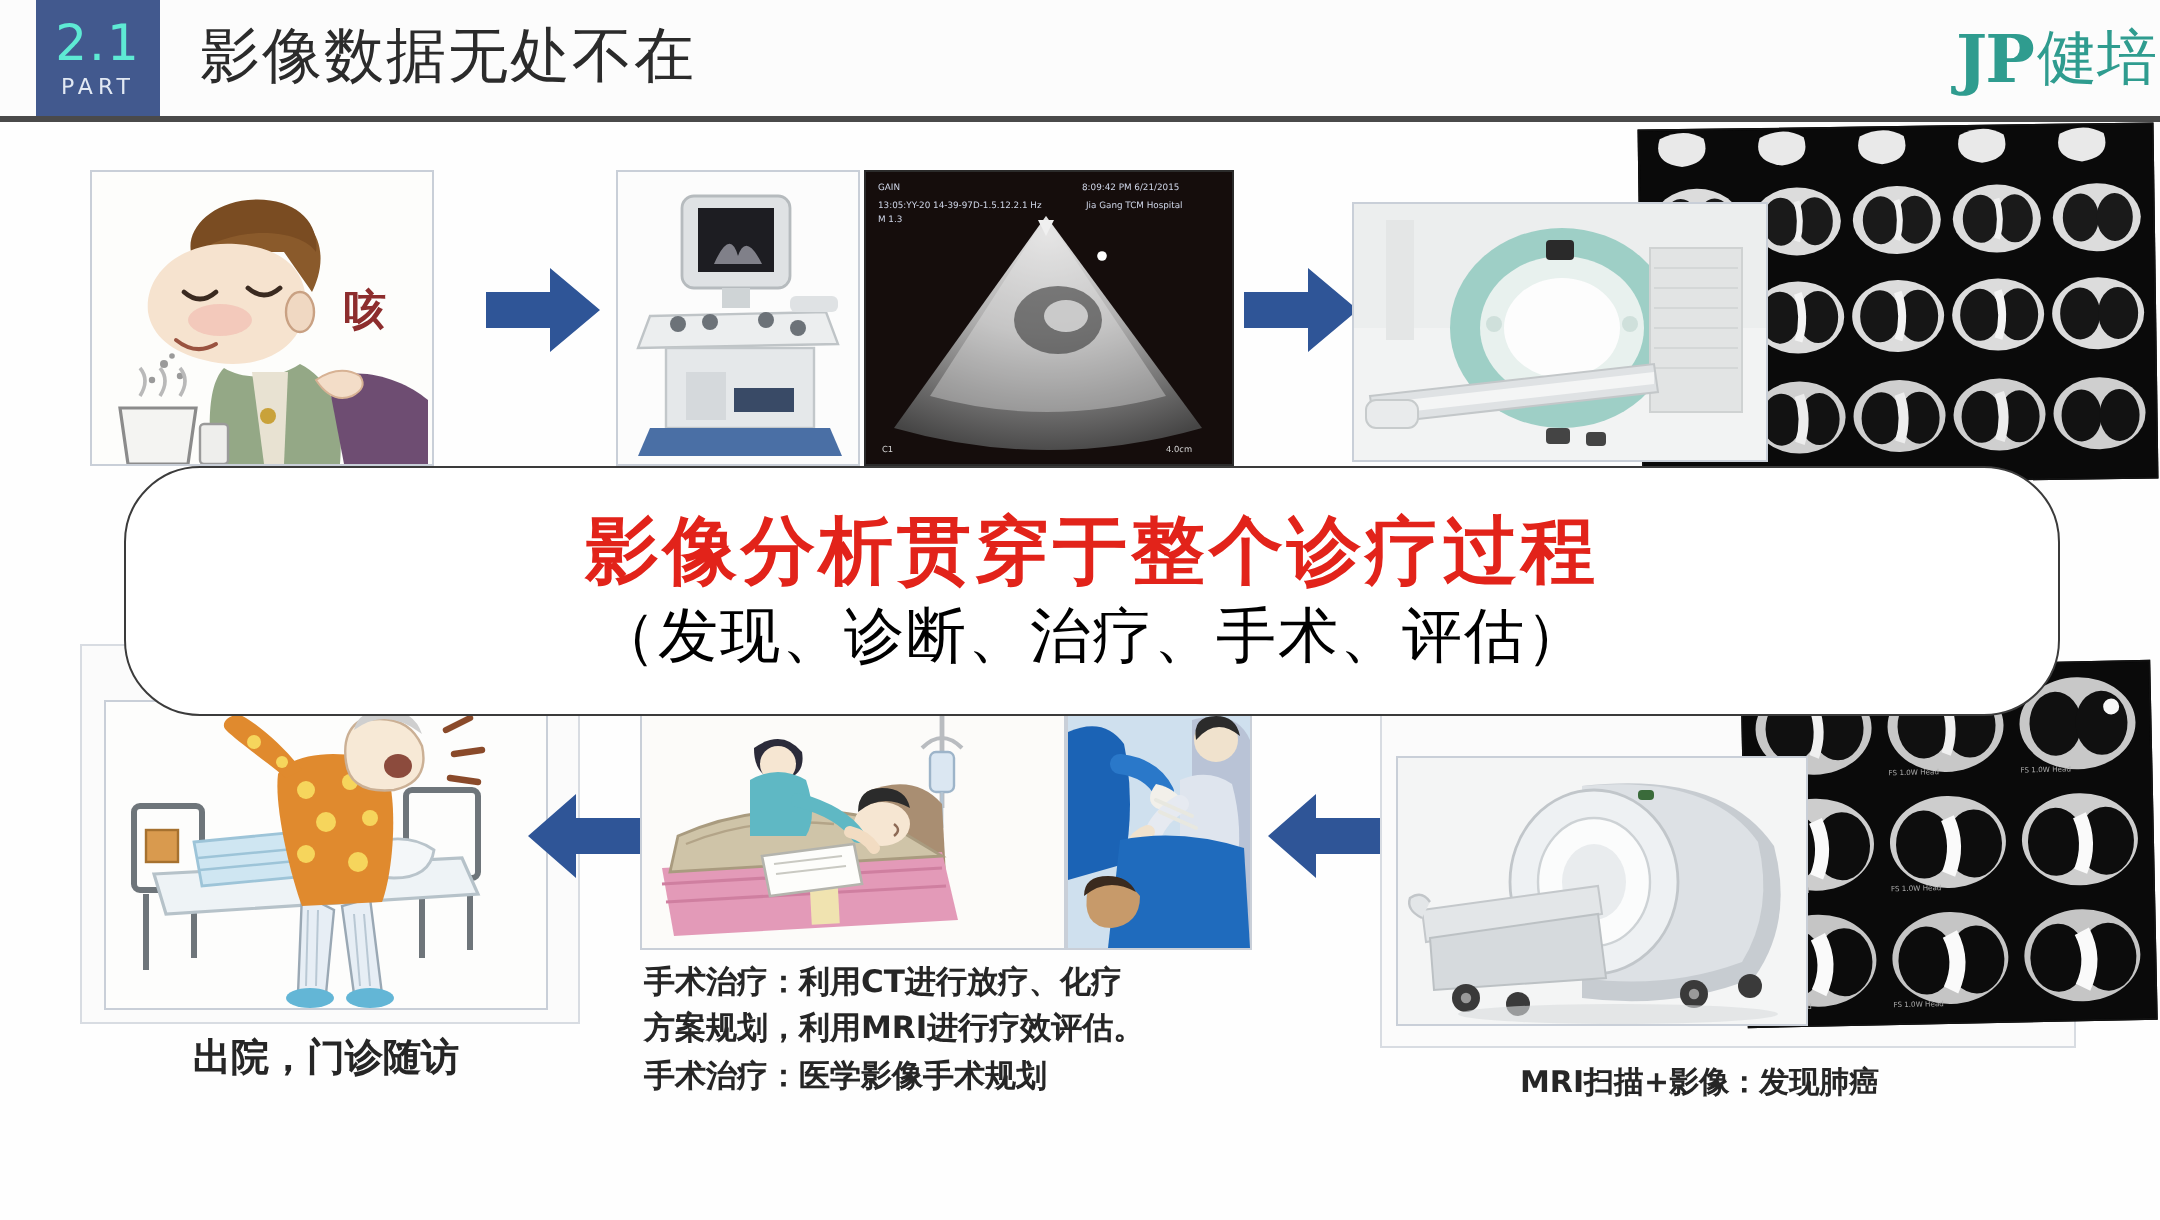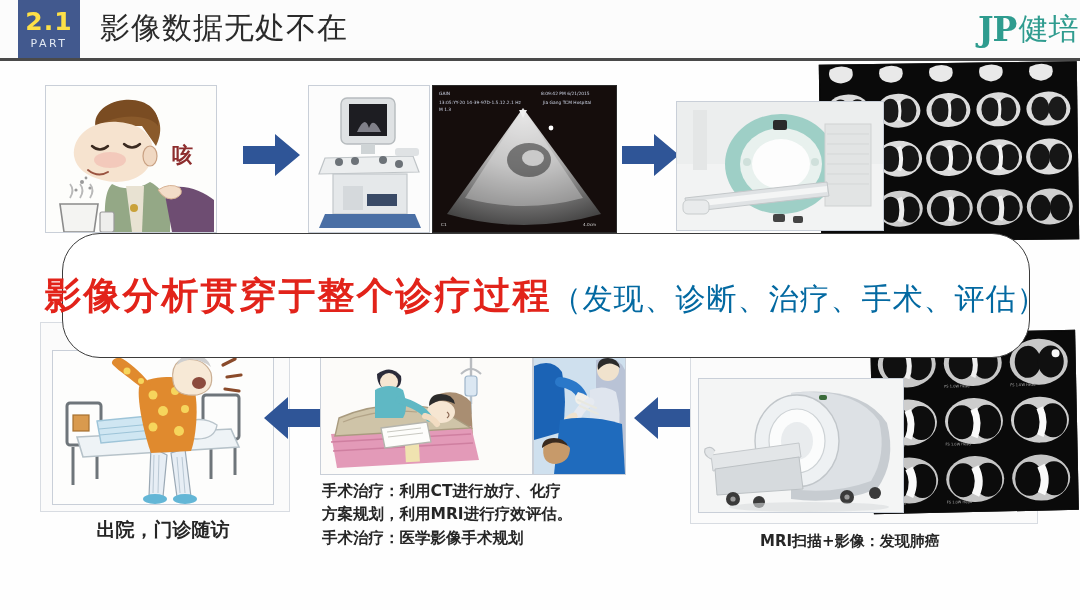--- a/index.html
+++ b/index.html
@@ -12,21 +12,21 @@
   }
   .slide{position:absolute;inset:0;background:#fefefe;}
 
   
   .header{position:absolute;left:0;top:0;width:1080px;height:60px;background:#fcfcfc;}
   .part-badge{
     position:absolute;left:18px;top:0;width:62px;height:58px;
     background:#42598e;color:#fff;display:flex;flex-direction:column;
     align-items:center;justify-content:center;line-height:1;
   }
-  .part-badge .num{font-size:25px;font-weight:700;letter-spacing:1px;color:#fde047;}
+  .part-badge .num{font-size:25px;font-weight:400;letter-spacing:1px;color:#5eead4;}
   .part-badge .lbl{font-size:11px;letter-spacing:2.5px;margin-top:4px;color:#e2e9f3;}
   .head-title{
     position:absolute;left:100px;top:8px;font-size:30px;color:#2b2b2b;
     letter-spacing:1px;font-weight:400;
   }
   .head-rule{position:absolute;left:0;top:58px;width:1080px;height:3px;background:#4a4a4a;}
 
   
   .intel-logo{position:absolute;left:852px;top:10px;width:112px;height:40px;}
   .jp-logo{position:absolute;left:978px;top:8px;height:42px;display:flex;align-items:center;}
@@ -42,28 +42,28 @@
 
   
   .arrow{position:absolute;}
   .arrow svg{display:block;}
 
   
   .callout{
     position:absolute;left:62px;top:233px;width:968px;height:125px;
     background:#fff;border:1.5px solid #3b3b3b;border-radius:38px;
     box-sizing:border-box;z-index:30;
-    display:flex;flex-direction:row;align-items:center;justify-content:center;
+    display:flex;flex-direction:column;align-items:center;justify-content:center;
   }
   .callout .l1{
     font-size:37px;font-weight:bold;color:#e2231a;letter-spacing:2px;
     line-height:1.08;white-space:nowrap;
   }
   .callout .l2{
-    font-size:30px;color:#0369a1;letter-spacing:1px;margin-top:6px;
+    font-size:30px;color:#000000;letter-spacing:1px;margin-top:6px;
     line-height:1.1;white-space:nowrap;
   }
 
   
   .caption{position:absolute;color:#262626;font-weight:bold;line-height:1.5;}
   .cap-discharge{left:48px;top:515px;width:230px;text-align:center;font-size:19px;}
   .cap-mri{left:760px;top:530px;width:260px;text-align:left;font-size:15px;}
   .cap-treat{left:322px;top:480px;width:320px;font-size:15.5px;}
   .cap-treat div{white-space:nowrap;}
 

